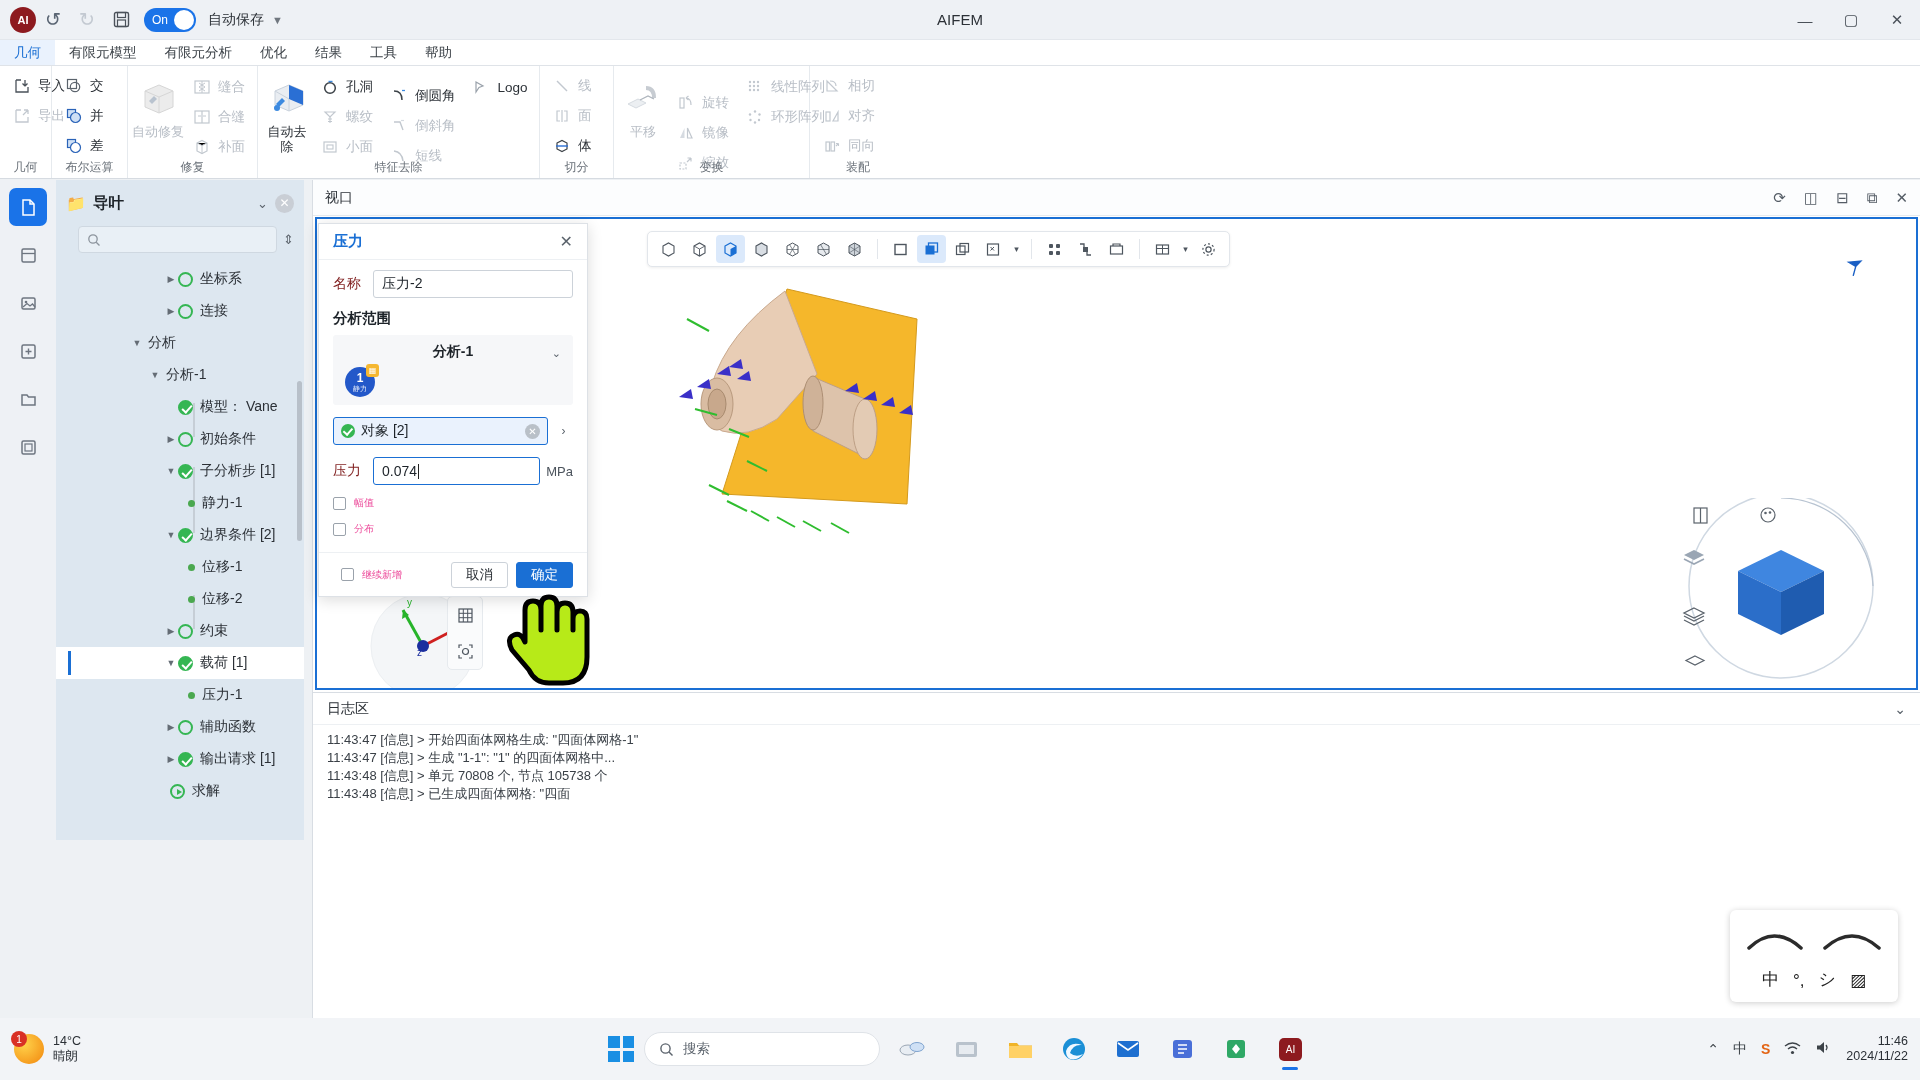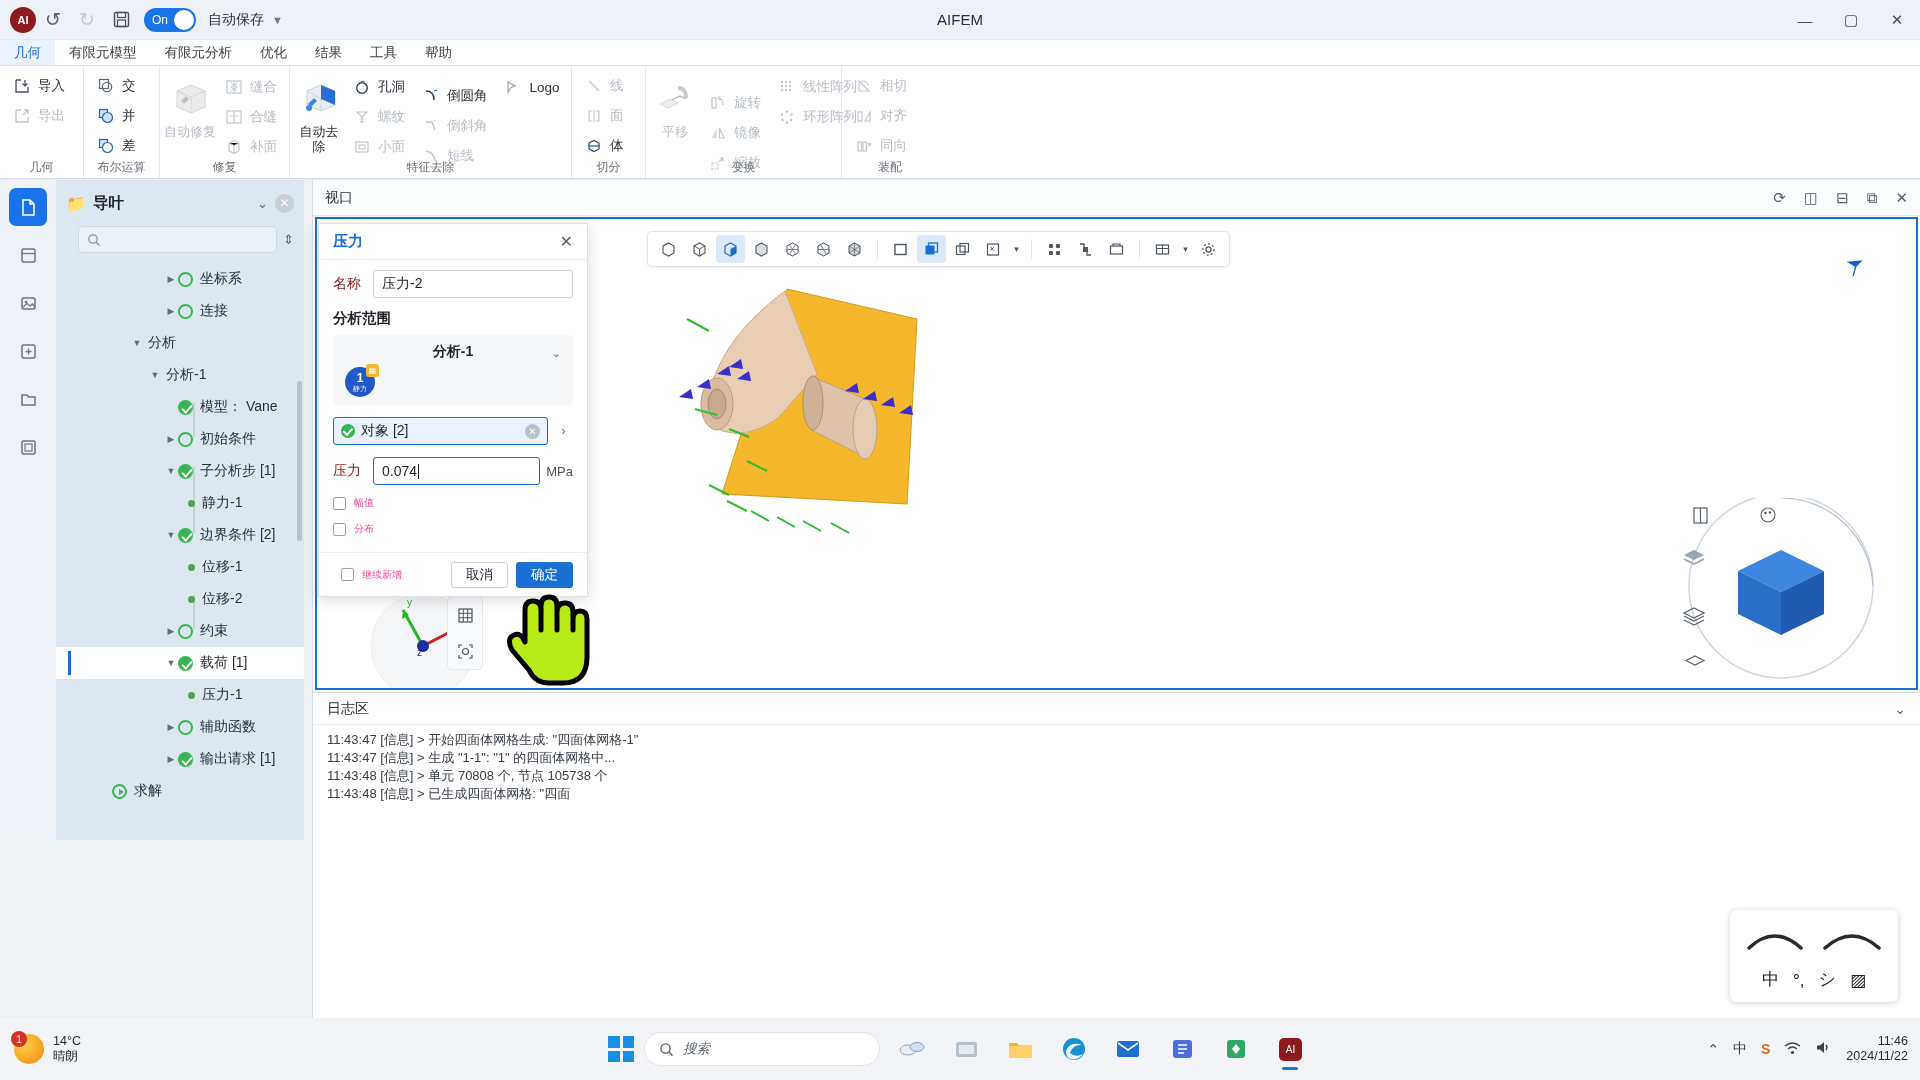--- a/index.html
+++ b/index.html
@@ -296,21 +296,21 @@
     border-radius:50%;background:#d93025;color:#fff;font-size:10px;
     display:flex;align-items:center;justify-content:center; }
   .weather .txt{ font-size:12.5px;color:#2b3036;line-height:15px; }
   .tb-center{ position:absolute;left:0;right:0;display:flex;justify-content:center;
     align-items:center;gap:10px; }
   .win-logo{ width:26px;height:26px;display:grid;grid-template-columns:1fr 1fr;
     grid-template-rows:1fr 1fr;gap:3px; }
   .win-logo i{ background:#1a8fe3;display:block; }
   .searchpill{
     width:236px;height:34px;border-radius:17px;background:#fff;border:1px solid #dfe3e8;
-    display:flex;align-items:center;padding:0 14px;gap:9px;color:#5b636c;font-size:13.5px;font-style:italic;
+    display:flex;align-items:center;padding:0 14px;gap:9px;color:#5b636c;font-size:13.5px;
   }
   .tb-app{ width:44px;height:44px;display:flex;align-items:center;justify-content:center;
     border-radius:6px;font-size:21px;position:relative; }
   .tray{ position:absolute;right:12px;display:flex;align-items:center;gap:14px;
     color:#3c4248;font-size:14px; }
   .clock{ font-size:12.5px;line-height:15px;text-align:right;color:#2b3036; }
 </style>
 </head>
 <body>
 
@@ -346,21 +346,21 @@
     <div class="menu-tab">有限元模型</div>
     <div class="menu-tab">有限元分析</div>
     <div class="menu-tab">优化</div>
     <div class="menu-tab">结果</div>
     <div class="menu-tab">工具</div>
     <div class="menu-tab">帮助</div>
   </div>
 
   <div class="ribbon">
 
-    <div class="rgroup" style="width:84px">
+    <div class="rgroup" style="width:52px">
       <div class="rgroup-body">
         <div class="col">
           <div class="ritem">
             <span class="ic">
               <svg width="16" height="16" viewBox="0 0 16 16">
                   <path d="M2 2h5M2 2v12h12V9" stroke="#4a5159" stroke-width="1.3" fill="none"></path>
                   <path d="M11 2v6M11 8l-2.5-2.5M11 8l2.5-2.5" stroke="#4a5159" stroke-width="1.3" fill="none"></path>
                 </svg>
             </span>
             <span>导入</span>
@@ -824,21 +824,21 @@
       <div class="tnode" style="padding-left:108px">
         <span class="arw">▶</span>
         <span class="cg"></span>
         <span class="tlabel">辅助函数</span>
       </div>
       <div class="tnode" style="padding-left:108px">
         <span class="arw">▶</span>
         <span class="cg filled"></span>
         <span class="tlabel">输出请求 [1]</span>
       </div>
-      <div class="tnode" style="padding-left:56px">
+      <div class="tnode" style="padding-left:114px">
         <span class="cg play"></span>
         <span class="tlabel">求解</span>
       </div>
       <div class="tscroll"></div>
     </div>
   </div>
 
   <div class="vp-window">
     <div class="vp-header">
       <div class="vp-title">视口</div>

